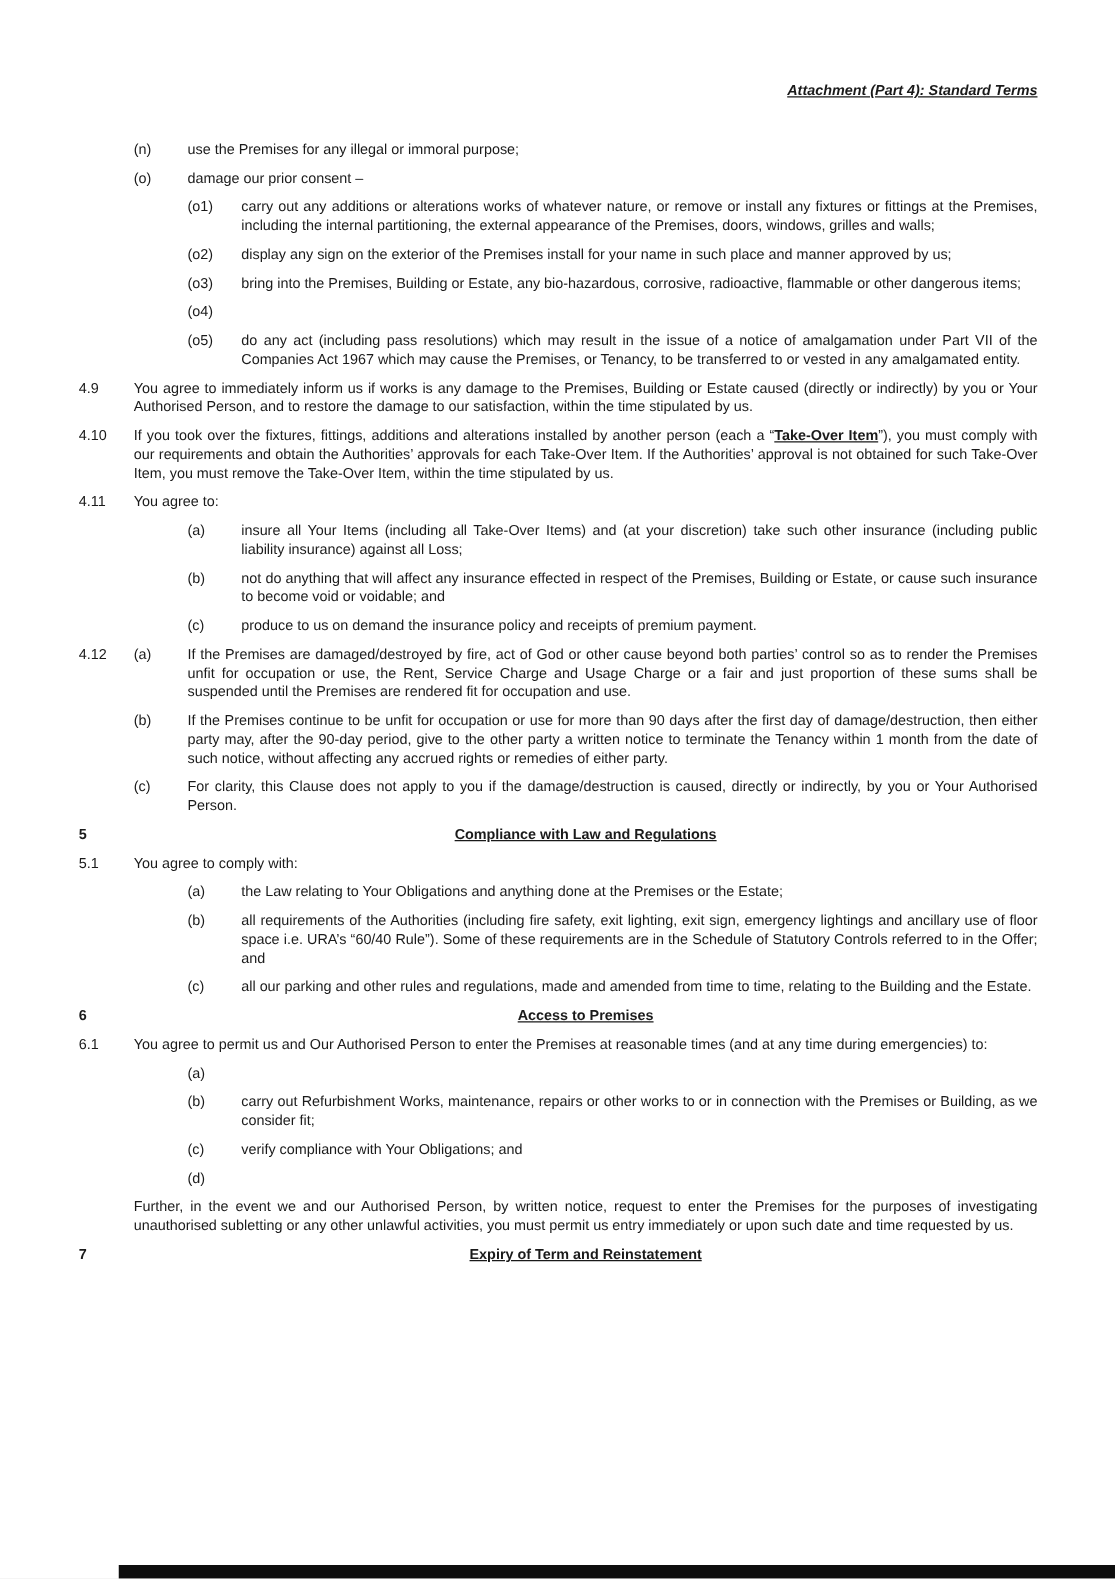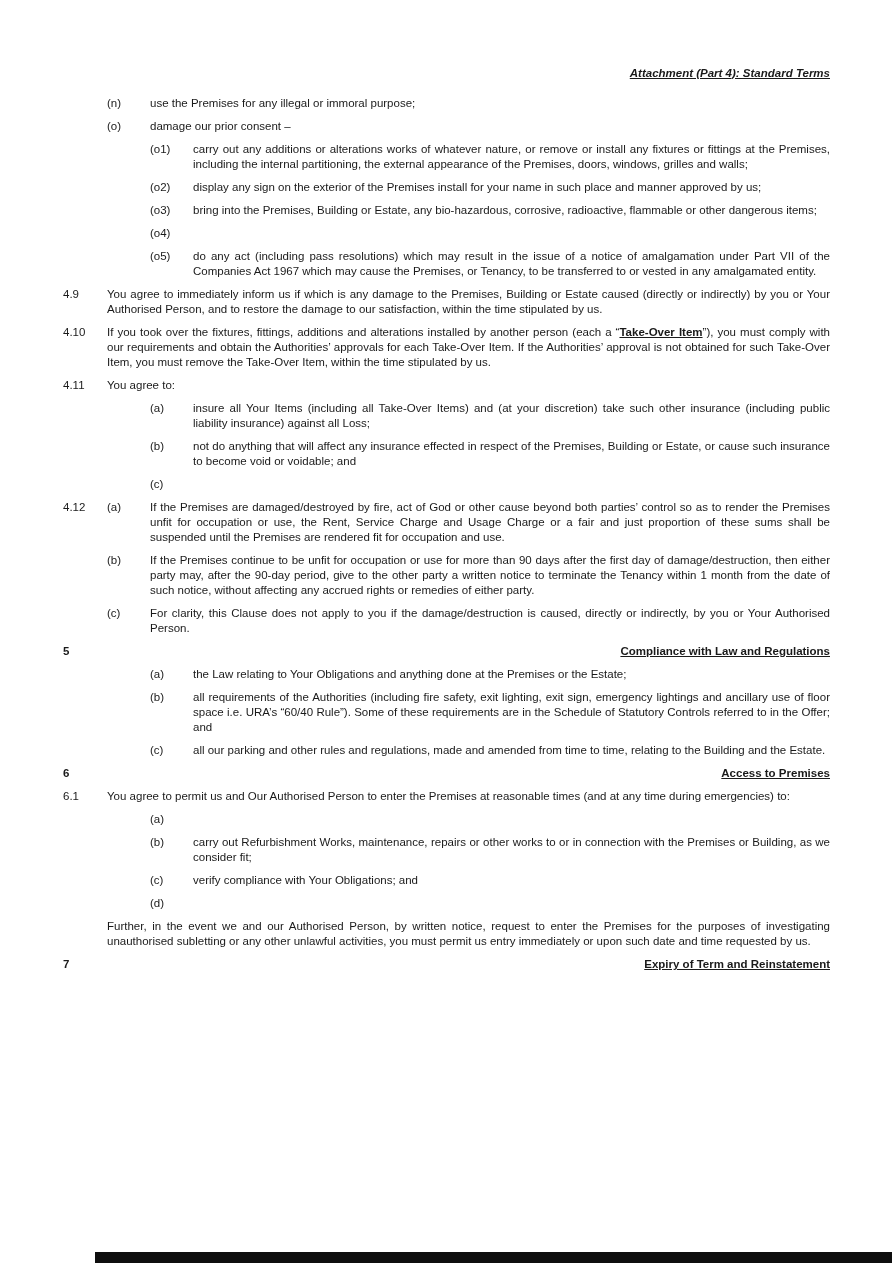--- a/index.html
+++ b/index.html
@@ -12,36 +12,36 @@
     font-family: "Liberation Sans", "DejaVu Sans", sans-serif;
     font-size: 11.5px;
     line-height: 15px;
     color: #1a1a1a;
     overflow: hidden;
     box-sizing: border-box;
     padding: 66px 62px 0 63px;
   }
   .doc-header {
     text-align: right;
-    margin-bottom: 15px;
+    margin-bottom: 32px;
   }
   .doc-header span {
     font-weight: bold;
     font-style: italic;
     text-decoration: underline;
   }
   .row { display: flex; align-items: flex-start; margin-bottom: 8px; }
   .c-num { flex: 0 0 44px; }
   .lbl { flex: 0 0 43px; }
   .l1 { padding-left: 44px; }
   .l2 { padding-left: 87px; }
   .txt { flex: 1 1 auto; text-align: justify; }
   .txt.no-just { text-align: left; }
   .bold { font-weight: bold; }
-  .sec-title { font-weight: bold; text-decoration: underline; text-align: right; }
+  .sec-title { font-weight: bold; text-decoration: underline; text-align: center; }
   .term { font-weight: bold; text-decoration: underline; }
   .scan-bar {
     position: absolute;
     left: 95px;
     right: 0;
     bottom: 0;
     height: 11px;
     background: #0e0e0e;
   }
 </style>
@@ -78,21 +78,21 @@
   <div class="row l2">
     <span class="lbl">(o4)</span>
   </div>
   <div class="row l2">
     <span class="lbl">(o5)</span>
     <div class="txt">do any act (including pass resolutions) which may result in the issue of a notice of amalgamation under Part VII of the Companies Act 1967 which may cause the Premises, or Tenancy, to be transferred to or vested in any amalgamated entity.</div>
   </div>
 
   <div class="row">
     <span class="c-num">4.9</span>
-    <div class="txt">You agree to immediately inform us if which is any damage to the Premises, Building or Estate caused (directly or indirectly) by you or Your Authorised Person, and to restore the damage to our satisfaction, within the time stipulated by us.</div>
+    <div class="txt">You agree to immediately inform us if works is any damage to the Premises, Building or Estate caused (directly or indirectly) by you or Your Authorised Person, and to restore the damage to our satisfaction, within the time stipulated by us.</div>
   </div>
 
   <div class="row">
     <span class="c-num">4.10</span>
     <div class="txt"><span>If you took over the fixtures, fittings, additions and alterations installed by another person (each a “</span><span class="term">Take-Over Item</span><span>”), you must comply with our requirements and obtain the Authorities’ approvals for each Take-Over Item. If the Authorities’ approval is not obtained for such Take-Over Item, you must remove the Take-Over Item, within the time stipulated by us.</span></div>
   </div>
 
   <div class="row">
     <span class="c-num">4.11</span>
     <div class="txt no-just">You agree to:</div>
@@ -100,20 +100,21 @@
   <div class="row l2">
     <span class="lbl">(a)</span>
     <div class="txt">insure all Your Items (including all Take-Over Items) and (at your discretion) take such other insurance (including public liability insurance) against all Loss;</div>
   </div>
   <div class="row l2">
     <span class="lbl">(b)</span>
     <div class="txt">not do anything that will affect any insurance effected in respect of the Premises, Building or Estate, or cause such insurance to become void or voidable; and</div>
   </div>
   <div class="row l2">
     <span class="lbl">(c)</span>
+    <div class="txt">produce to us on demand the insurance policy and receipts of premium payment.</div>
   </div>
 
   <div class="row">
     <span class="c-num">4.12</span>
     <span class="lbl">(a)</span>
     <div class="txt">If the Premises are damaged/destroyed by fire, act of God or other cause beyond both parties’ control so as to render the Premises unfit for occupation or use, the Rent, Service Charge and Usage Charge or a fair and just proportion of these sums shall be suspended until the Premises are rendered fit for occupation and use.</div>
   </div>
   <div class="row">
     <span class="c-num"></span>
     <span class="lbl">(b)</span>
@@ -121,20 +122,24 @@
   </div>
   <div class="row">
     <span class="c-num"></span>
     <span class="lbl">(c)</span>
     <div class="txt">For clarity, this Clause does not apply to you if the damage/destruction is caused, directly or indirectly, by you or Your Authorised Person.</div>
   </div>
 
   <div class="row">
     <span class="c-num bold">5</span>
     <div class="txt sec-title">Compliance with Law and Regulations</div>
+  </div>
+  <div class="row">
+    <span class="c-num">5.1</span>
+    <div class="txt no-just">You agree to comply with:</div>
   </div>
   <div class="row l2">
     <span class="lbl">(a)</span>
     <div class="txt">the Law relating to Your Obligations and anything done at the Premises or the Estate;</div>
   </div>
   <div class="row l2">
     <span class="lbl">(b)</span>
     <div class="txt">all requirements of the Authorities (including fire safety, exit lighting, exit sign, emergency lightings and ancillary use of floor space i.e. URA’s “60/40 Rule”). Some of these requirements are in the Schedule of Statutory Controls referred to in the Offer; and</div>
   </div>
   <div class="row l2">

